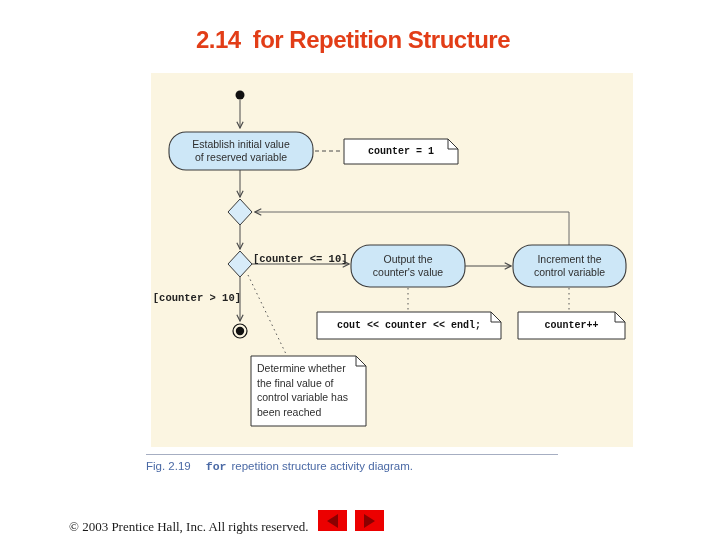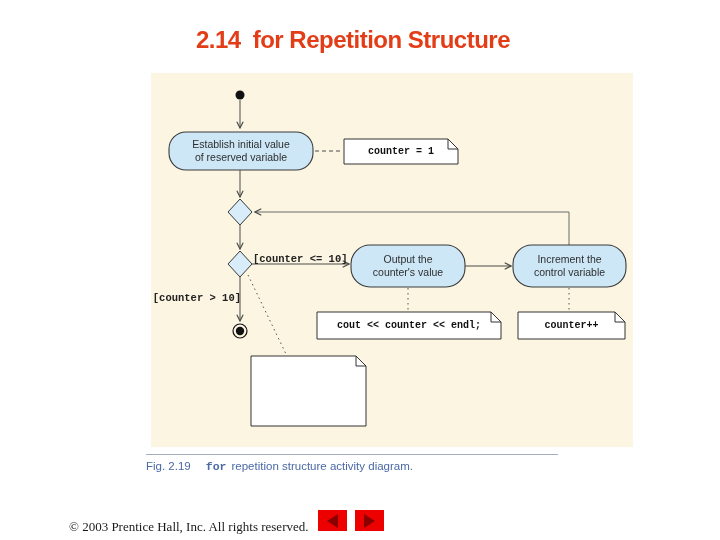--- a/index.html
+++ b/index.html
@@ -117,20 +117,26 @@
 
     <div class="dtext" style="left:362px;top:172px;width:113px;height:42px;">
       <span>Increment the</span>
       <span>control variable</span>
     </div>
 
     <div class="notetext code" style="left:367px;top:239px;width:107px;height:27px;">counter++</div>
 
     <div class="notetext code" style="left:166px;top:239px;width:184px;height:27px;">cout &lt;&lt; counter &lt;&lt; endl;</div>
 
+    <div class="note-multi" style="left:106px;top:288px;width:106px;">
+      <div>Determine whether</div>
+      <div>the final value of</div>
+      <div>control variable has</div>
+      <div>been reached</div>
+    </div>
   </div>
 
   <div class="caption-rule"></div>
   <div class="caption"><span>Fig. 2.19</span><span class="cap-code">for</span><span>repetition structure activity diagram.</span></div>
 
   <div class="copyright">© 2003 Prentice Hall, Inc.  All rights reserved.</div>
 
   <button class="navbtn back">
     <span class="tri tri-left"></span>
   </button>

